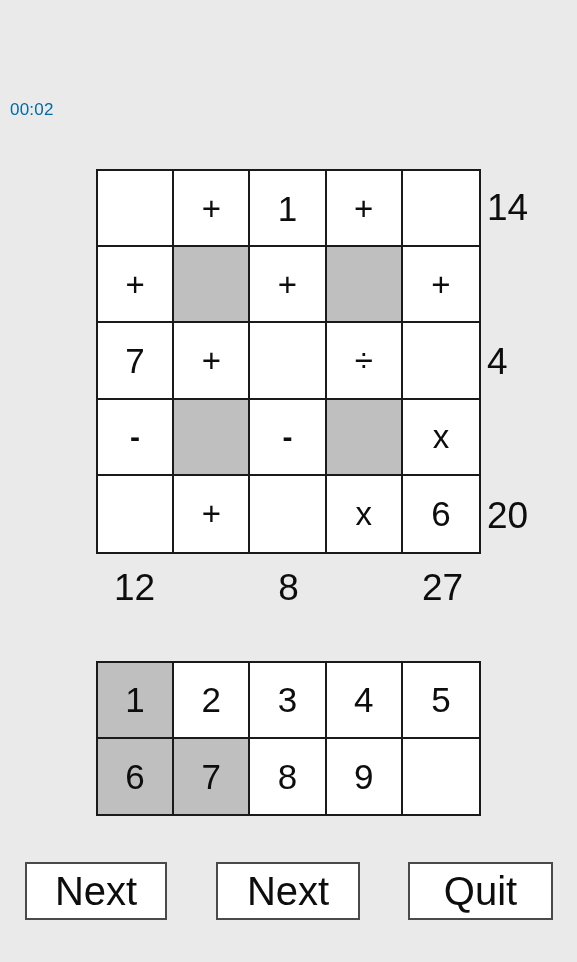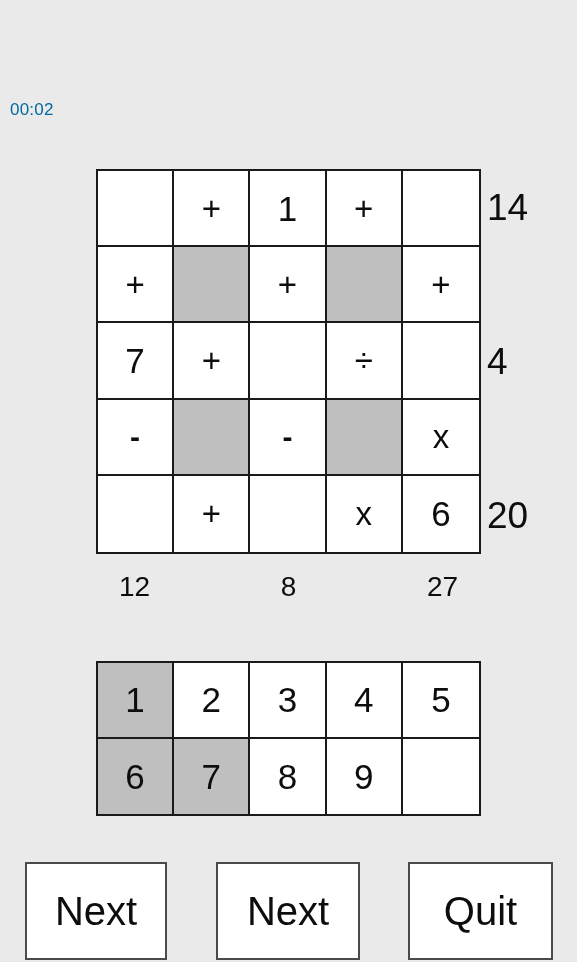--- a/index.html
+++ b/index.html
@@ -82,21 +82,21 @@
 
   
   .col-target {
     position: absolute;
     top: 563px;
     width: 77px;
     height: 48px;
     display: flex;
     align-items: center;
     justify-content: center;
-    font-size: 28px;
+    font-size: 37px;
     line-height: 1;
     color: #0d0d0d;
   }
   #col-target-0 { left: 96px; }
   #col-target-1 { left: 250px; }
   #col-target-2 { left: 404px; }
 
   
   #number-tray {
     position: absolute;
@@ -125,21 +125,21 @@
     user-select: none;
   }
   .tray-cell.col-last { border-right: none; }
   .tray-cell.row-last { border-bottom: none; }
   .tray-cell.used { background: #bfbfbf; }
 
   
   .btn {
     position: absolute;
     top: 862px;
-    height: 98px;
+    height: 58px;
     background: #ffffff;
     border: 2px solid #4a4a4a;
     box-sizing: border-box;
     display: flex;
     align-items: center;
     justify-content: center;
     font-family: "Liberation Sans", sans-serif;
     font-size: 40px;
     line-height: 1;
     color: #0d0d0d;

